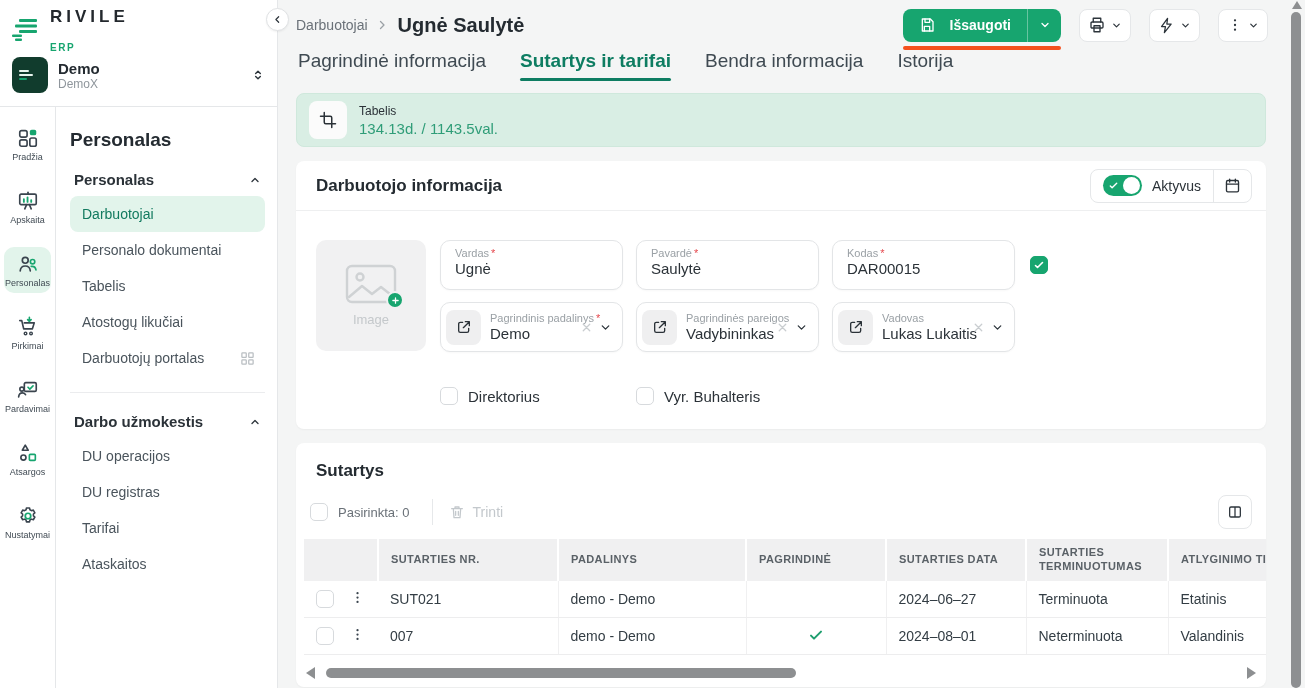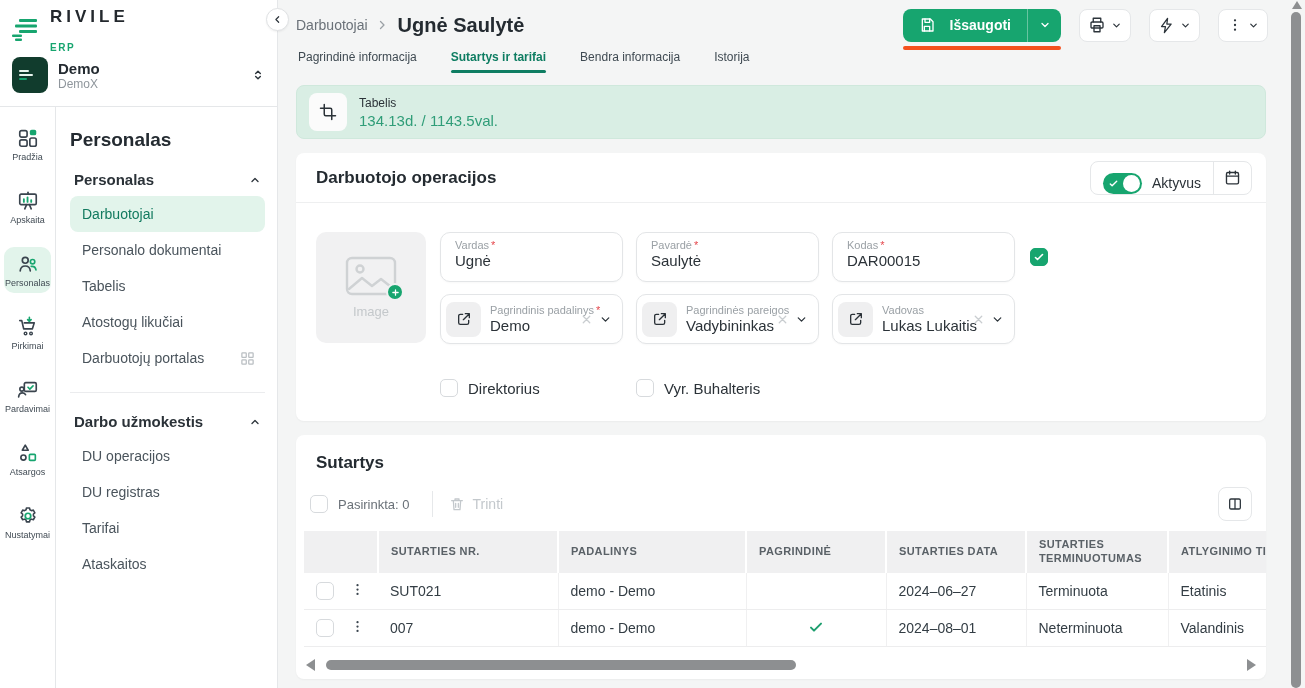--- a/index.html
+++ b/index.html
@@ -50,34 +50,34 @@
   .bc-sep{color:#9aa0a5;}
   .bc-current{font-size:20px;font-weight:bold;color:var(--ink);margin-left:2px;}
   .actions{margin-left:auto;display:flex;align-items:flex-start;gap:18px;}
   .save-wrap{position:relative;}
   .btn-save{display:flex;align-items:center;height:33px;background:var(--green);border:none;border-radius:8px;color:#fff;cursor:pointer;overflow:hidden;}
   .btn-save .save-main{display:flex;align-items:center;gap:15px;padding:0 16px 0 16px;font-size:14px;font-weight:bold;color:#fff;}
   .btn-save .save-caret{width:34px;align-self:stretch;display:flex;align-items:center;justify-content:center;border-left:1px solid rgba(255,255,255,.35);}
   .save-underline{position:absolute;left:0;right:0;top:37px;height:4px;border-radius:2px;background:var(--orange);}
   .icon-btn{height:33px;min-width:45px;padding:0 8px;background:#fff;border:1px solid var(--border);border-radius:8px;display:flex;align-items:center;justify-content:center;gap:5px;color:#2c343b;cursor:pointer;}
   .tabs{display:flex;gap:34px;margin-top:6px;padding-left:2px;}
-  .tab{font-size:12px;color:#3f4a52;padding-bottom:9px;position:relative;cursor:pointer;white-space:nowrap;}
+  .tab{font-size:19px;color:#3f4a52;padding-bottom:9px;position:relative;cursor:pointer;white-space:nowrap;}
   .tab.active{color:var(--teal);font-weight:bold;}
   .tab.active::after{content:"";position:absolute;left:0;right:0;bottom:0;height:3px;border-radius:2px;background:var(--teal);}
 
   .content{padding:12px 0 0 18px;width:990px;display:flex;flex-direction:column;gap:14px;}
   .banner{width:970px;height:54px;background:var(--mint-banner);border:1px solid #cfe8dc;border-radius:8px;display:flex;align-items:center;gap:12px;padding:0 12px;}
   .banner-icon{width:38px;height:38px;background:#fbfbfb;border-radius:8px;display:flex;align-items:center;justify-content:center;color:#2b3238;}
   .banner-title{font-size:12px;color:#2b3238;}
   .banner-value{font-size:15px;color:#2f9d78;margin-top:2px;}
 
   .card{width:970px;background:var(--card);border-radius:8px;box-shadow:0 1px 2px rgba(0,0,0,.04);}
   .card-head{height:50px;display:flex;align-items:center;justify-content:space-between;padding:0 14px 0 20px;border-bottom:1px solid #eeeff0;}
   .card-title{font-size:17px;font-weight:bold;color:var(--ink);}
-  .toggle-box{display:flex;align-items:flex-end;height:34px;border:1px solid var(--border);border-radius:8px;background:#fff;}
+  .toggle-box{display:flex;align-items:center;height:34px;border:1px solid var(--border);border-radius:8px;background:#fff;}
   .toggle-left{display:flex;align-items:center;gap:10px;padding:0 12px;}
   .switch{width:39px;height:21px;border-radius:11px;background:#cfd3d6;position:relative;cursor:pointer;}
   .switch.on{background:var(--green);}
   .switch .knob{position:absolute;top:2px;right:2px;width:17px;height:17px;border-radius:50%;background:#fff;}
   .switch .tick{position:absolute;left:5px;top:5px;color:#fff;}
   .toggle-label{font-size:14px;color:#2b3238;}
   .toggle-cal{width:38px;align-self:stretch;border-left:1px solid var(--border);display:flex;align-items:center;justify-content:center;color:#2b3238;cursor:pointer;}
 
   .card-body{display:flex;padding:29px 20px 24px 20px;}
   .img-ph{width:110px;height:111px;min-width:110px;background:#f1f1f2;border-radius:10px;display:flex;flex-direction:column;align-items:center;justify-content:center;gap:8px;cursor:pointer;}
@@ -381,21 +381,21 @@
             </svg>
         </div>
         <div>
           <div class="banner-title">Tabelis</div>
           <div class="banner-value">134.13d. / 1143.5val.</div>
         </div>
       </div>
 
       <section class="card">
         <div class="card-head">
-          <div class="card-title">Darbuotojo operacijos</div>
+          <div class="card-title">Darbuotojo informacija</div>
           <div class="toggle-box">
             <div class="toggle-left">
               <div class="switch on">
                 <svg class="tick" width="11" height="11" viewBox="0 0 24 24" fill="none" stroke="#fff" stroke-width="3" stroke-linecap="round" stroke-linejoin="round">
                     <path d="M5 13l4 4 10-10"></path>
                   </svg>
                 <span class="knob"></span>
               </div>
               <span class="toggle-label">Aktyvus</span>
             </div>

